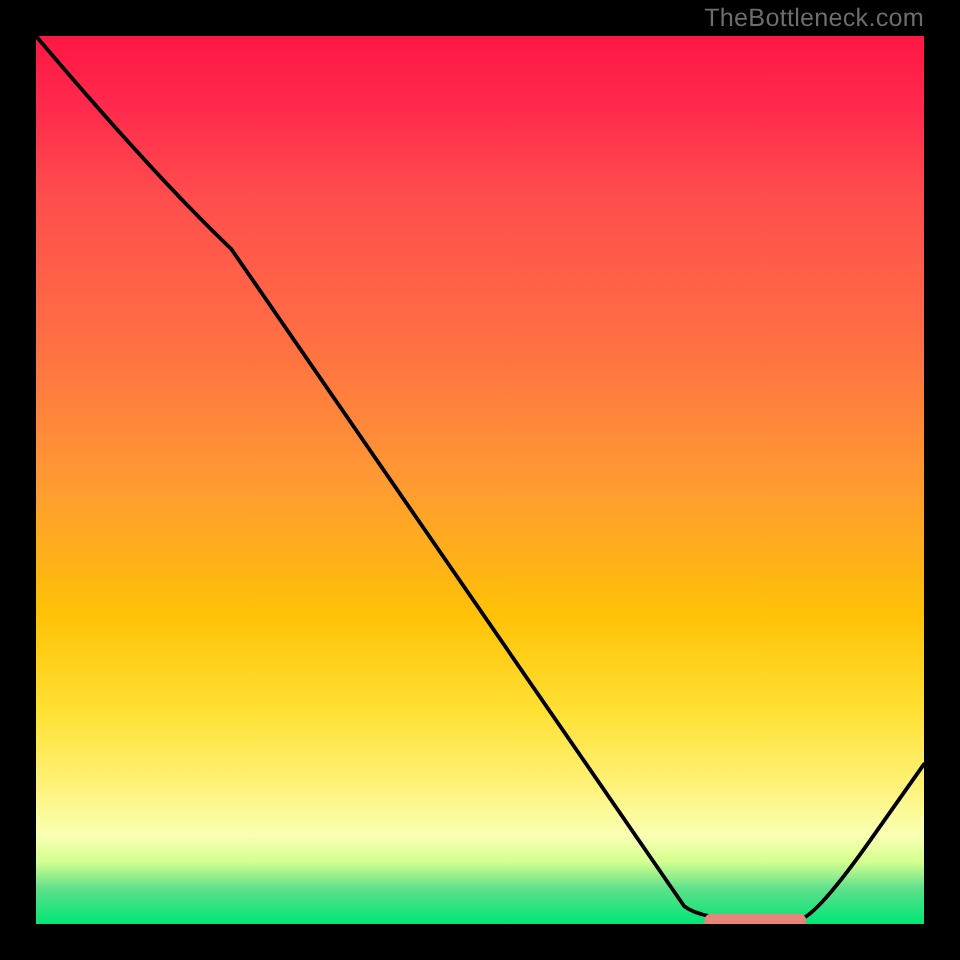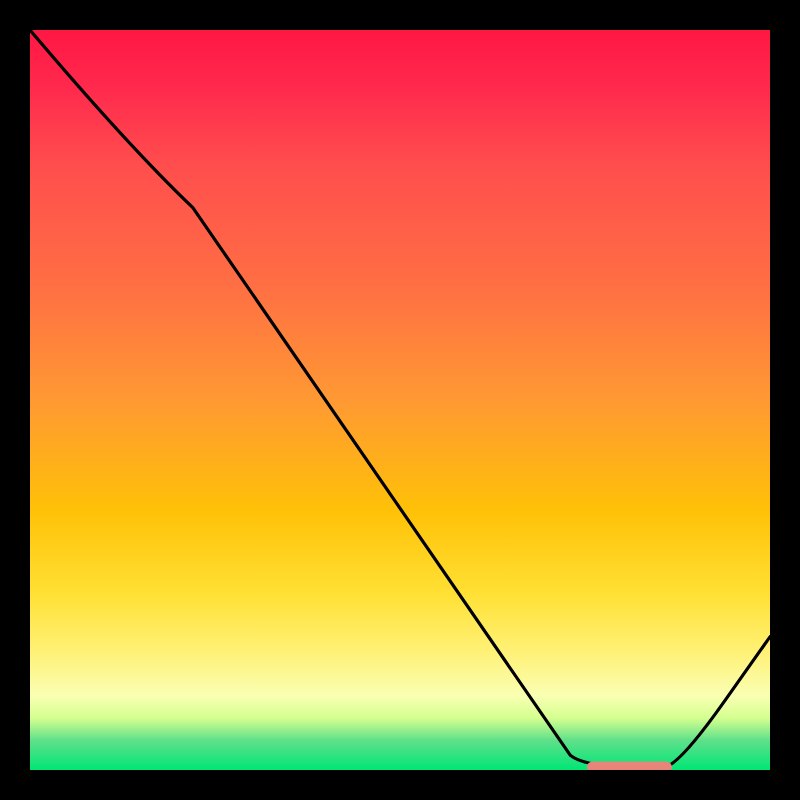--- a/index.html
+++ b/index.html
@@ -75,20 +75,21 @@
     font-size: 21px;
     font-weight: 500;
     letter-spacing: 0.2px;
   }
 </style>
 </head>
 <body>
 
 <div class="container">
 
+  <div class="watermark">TheBottleneck.com</div>
 
   <div class="plot-area">
     <div class="gradient"></div>
 
     <svg class="svg-layer" viewBox="0 0 740 740" preserveAspectRatio="none">
       <path id="curve-path" class="curve" d="M 0.00 0.00 Q 97.68 115.44 162.80 177.60 L 540.20 725.20 Q 555.00 736.30 595.70 736.30 L 636.40 736.30 Q 651.20 732.60 695.60 669.70 L 740.00 606.80"></path>
       <line id="flat-seg" class="flat-segment" x1="562.40" y1="737.04" x2="636.40" y2="737.04"></line>
     </svg>
   </div>
 

